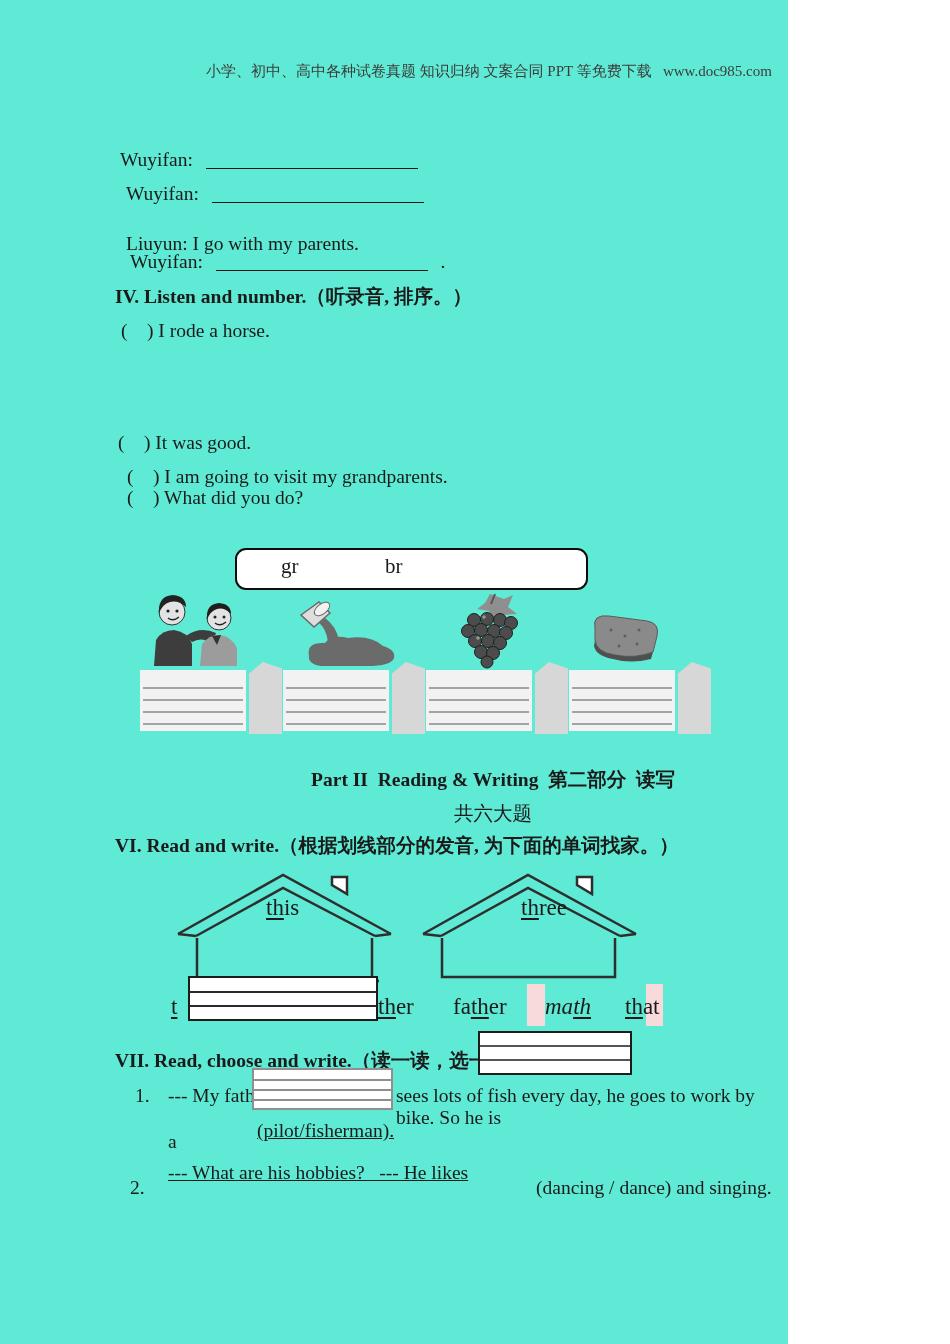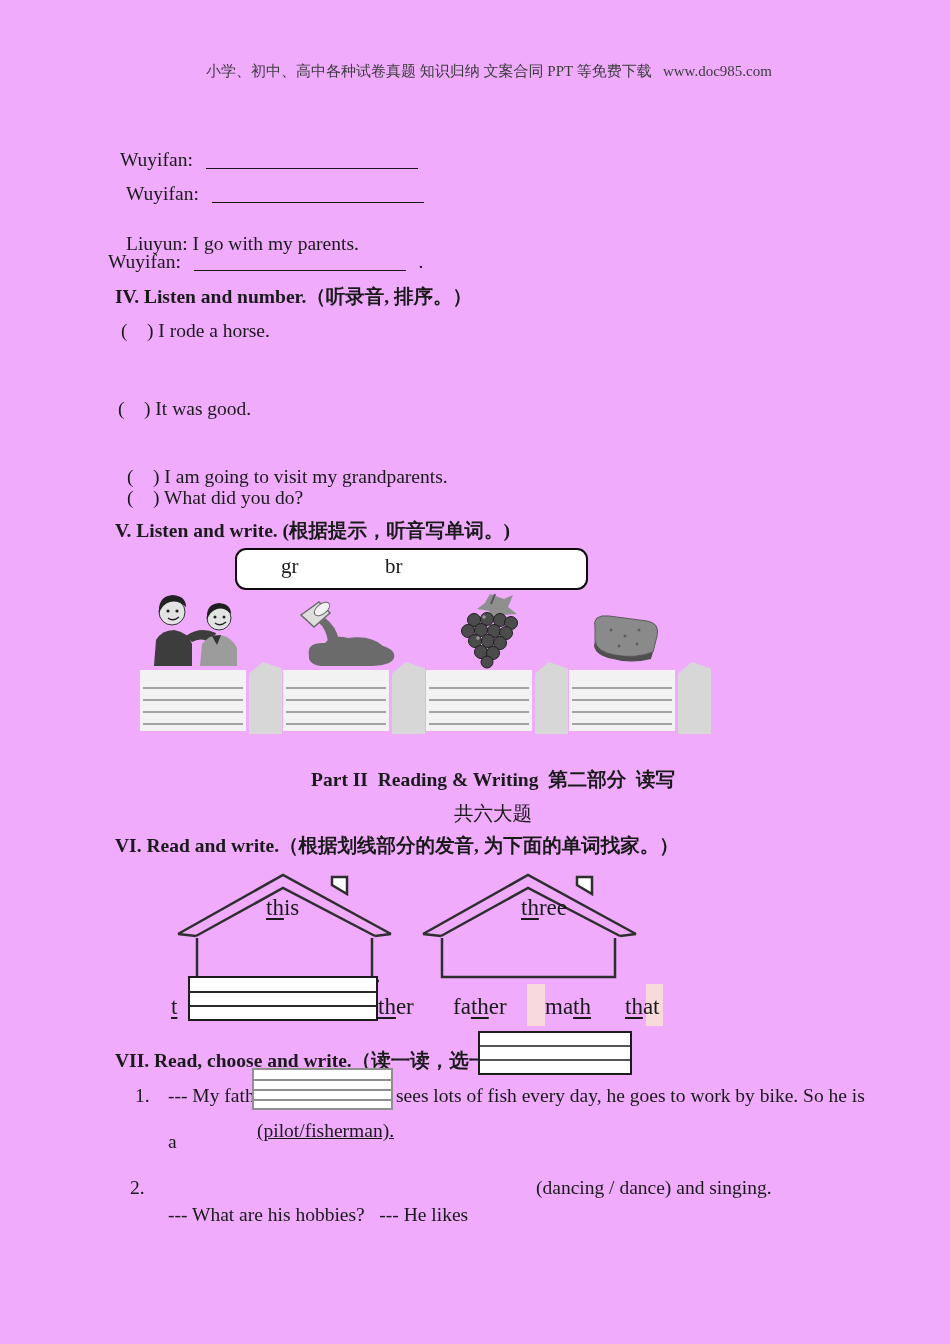--- a/index.html
+++ b/index.html
@@ -1,16 +1,16 @@
 <!DOCTYPE html>
 <html><head>
 <meta charset="utf-8">
 <style>
   html,body{margin:0;padding:0;background:#ffffff;}
-  .page{position:relative;width:950px;height:1344px;background:#f0abfc;overflow:hidden;
+  .page{position:relative;width:788px;height:1344px;background:#5eead4;overflow:hidden;
         font-family:"Liberation Serif","DejaVu Serif",serif;color:#1a1a1a;font-size:19.5px;}
   .abs{position:absolute;}
   .t{white-space:pre-wrap;}
   .bold{font-weight:bold;}
   .hdr{top:62px;left:0;width:950px;text-align:center;font-size:15px;color:#3c3c3c;transform:translateX(14px);}
   .blank{display:inline-block;border-bottom:1.5px solid #161616;height:1.05em;vertical-align:-3px;}
   .qitem{height:26px;}
   .grbr-box{left:235px;top:548px;width:349px;height:38px;border:2px solid #0c0c0c;border-radius:11px;background:#fff;}
   .grbr-box .hint{position:absolute;top:4px;font-size:21px;}
   .center{left:0;width:950px;text-align:center;transform:translateX(18px);}
@@ -39,33 +39,32 @@
 
   <div class="abs" style="left:120px;top:148px;">
     <span class="t">Wuyifan:</span>
     <span class="blank" style="width:212px;margin-left:8px;"></span>
   </div>
   <div class="abs" style="left:126px;top:182px;">
     <span class="t">Wuyifan:</span>
     <span class="blank" style="width:212px;margin-left:8px;"></span>
   </div>
   <div class="abs t" style="left:126px;top:233px;">Liuyun: I go with my parents.</div>
-  <div class="abs" style="left:108px;top:250px;">
+  <div class="abs" style="left:130px;top:250px;">
     <span class="t">Wuyifan:</span>
     <span class="blank" style="width:212px;margin-left:8px;"></span>
     <span class="t" style="margin-left:8px;">.</span>
   </div>
 
   <div class="abs bold t" style="left:115px;top:283px;">IV. Listen and number.（听录音, 排序。）</div>
   <div class="abs qitem t" style="left:121px;top:317px;">(　) I rode a horse.</div>
-  <div class="abs qitem t" style="left:118px;top:395px;text-align:center;">(　) It was good.</div>
+  <div class="abs qitem t" style="left:118px;top:429px;text-align:center;">(　) It was good.</div>
   <div class="abs qitem t" style="left:127px;top:451px;margin-top:12px;">(　) I am going to visit my grandparents.</div>
   <div class="abs qitem t" style="left:127px;top:484px;">(　) What did you do?</div>
 
-  <div class="abs bold t" style="left:115px;top:517px;">V. Listen and write. (根据提示，听音写单词。)</div>
   <div class="abs grbr-box">
     <span class="hint" style="left:44px;">gr</span>
     <span class="hint" style="left:148px;">br</span>
   </div>
 
   <div class="abs" style="left:140px;top:588px;">
     <svg width="125" height="78" viewBox="0 0 125 78">
       <path d="M14 78 L16 52 Q22 42 34 42 Q48 44 52 56 L52 78 Z" fill="#3d3d3d"></path>
       <path d="M46 48 Q60 38 76 45 L72 56 Q62 48 52 54 Z" fill="#3d3d3d"></path>
       <circle cx="32" cy="24" r="13" fill="#e3e3e3" stroke="#333" stroke-width="1"></circle>
@@ -191,21 +190,21 @@
 
   <div class="abs word" style="left:171px;top:994px;">
     <span></span><span class="u">t</span><span></span>
   </div>
   <div class="abs word" style="left:378px;top:994px;">
     <span></span><span class="u">th</span><span>er</span>
   </div>
   <div class="abs word" style="left:453px;top:994px;">
     <span>fa</span><span class="u">th</span><span>er</span>
   </div>
-  <div class="abs word" style="left:545px;top:994px;">
+  <div class="abs word" style="left:545px;top:994px;font-style:italic;">
     <span>ma</span><span class="u">th</span><span></span>
   </div>
   <div class="abs word" style="left:625px;top:994px;">
     <span></span><span class="u">th</span><span>at</span>
   </div>
 
   <div class="abs rulebox bb" style="left:188px;top:976px;width:186px;height:41px;">
     <div class="inl" style="top:13px;background:#2a2a2a;"></div>
     <div class="inl" style="top:27px;background:#2a2a2a;"></div>
   </div>
@@ -222,16 +221,16 @@
     <div class="inl" style="top:9px;background:#8f8f8f;"></div>
     <div class="inl" style="top:19px;background:#8f8f8f;"></div>
     <div class="inl" style="top:29px;background:#8f8f8f;"></div>
   </div>
   <div class="abs t" style="left:396px;top:1085px;">sees lots of fish every day, he goes to work by bike. So he is</div>
 
   <div class="abs t" style="left:168px;top:1131px;">a</div>
   <div class="abs t" style="left:257px;top:1120px;text-decoration:underline;">(pilot/fisherman).</div>
 
   <div class="abs t" style="left:130px;top:1177px;">2.</div>
-  <div class="abs t" style="left:168px;top:1204px;">--- What are his hobbies?   --- He likes</div>
+  <div class="abs t" style="left:168px;top:1162px;text-decoration:underline;">--- What are his hobbies?   --- He likes</div>
   <div class="abs t" style="left:536px;top:1177px;">(dancing / dance) and singing.</div>
 
 </div>
 
 </body></html>

